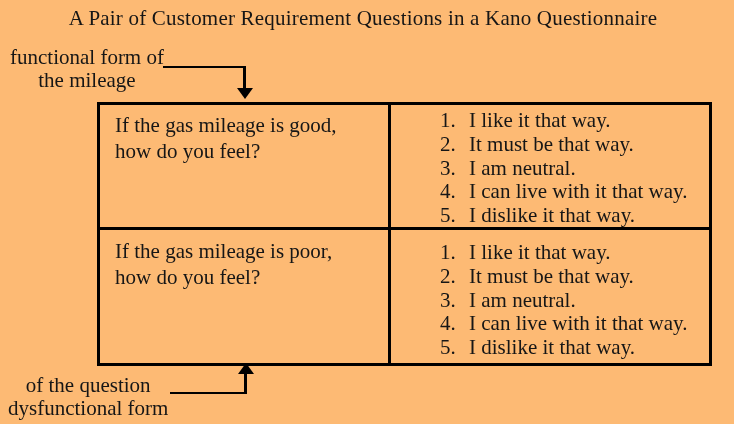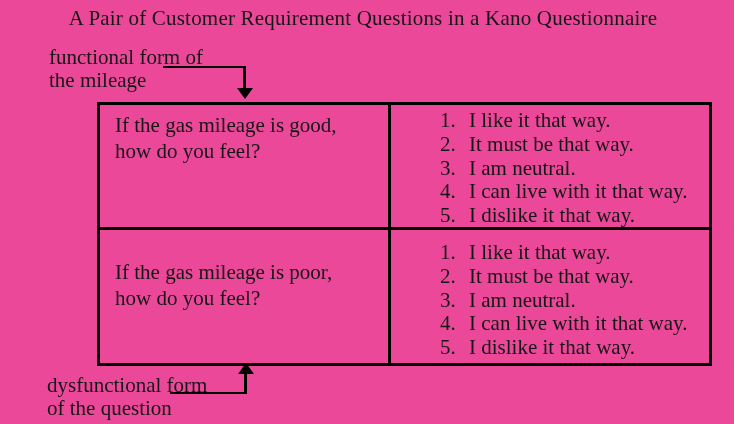--- a/index.html
+++ b/index.html
@@ -4,40 +4,40 @@
 <style>
   html, body {
     margin: 0;
     padding: 0;
     background: #ffffff;
   }
   .page {
     position: relative;
     width: 734px;
     height: 424px;
-    background: #ec4899;
+    background: #fdba74;
     font-family: "Liberation Serif", "DejaVu Serif", serif;
     color: #161616;
     overflow: hidden;
   }
   .title {
     position: absolute;
     top: 6px;
     left: 0;
     width: 726px;
     text-align: center;
     font-size: 21px;
     letter-spacing: 0.2px;
   }
   .label {
     position: absolute;
     font-size: 21px;
     line-height: 23px;
+    text-align: center;
     width: max-content;
-    margin-left: 39px;
   }
   .label-functional { left: 10px; top: 46px; }
   .label-dysfunctional { left: 8px; top: 374px; }
   .line {
     position: absolute;
     background: #000000;
   }
   .arrowhead {
     position: absolute;
     width: 0;
@@ -72,21 +72,21 @@
     border-right: 3px solid #000000;
     font-size: 21px;
     line-height: 26px;
     padding: 7px 6px 0 15px;
   }
   .ocell {
     font-size: 21px;
     padding: 4px 0 0 49px;
   }
   .rowtop { border-bottom: 3px solid #000000; }
-  .r2.qcell { padding-top: 29px; }
+  .r2.qcell { padding-top: 8px; }
   .r2.ocell { padding-top: 11px; }
   .option {
     display: flex;
     line-height: 23.8px;
     white-space: nowrap;
   }
   .option .num {
     width: 29px;
     flex: 0 0 29px;
   }
@@ -160,17 +160,17 @@
           <span>I dislike it that way.</span>
         </div>
     </div>
   </div>
 
   <div class="arrowhead arrow-up" style="left:238px; top:363px;"></div>
   <div class="line" style="left:244px; top:374px; width:3px; height:20px;"></div>
   <div class="line" style="left:170px; top:392px; width:76px; height:2px;"></div>
 
   <div class="label label-dysfunctional">
+    <div>of the question</div>
     <div>dysfunctional form</div>
-    <div>of the question</div>
   </div>
 
 </div>
 
 </body></html>

